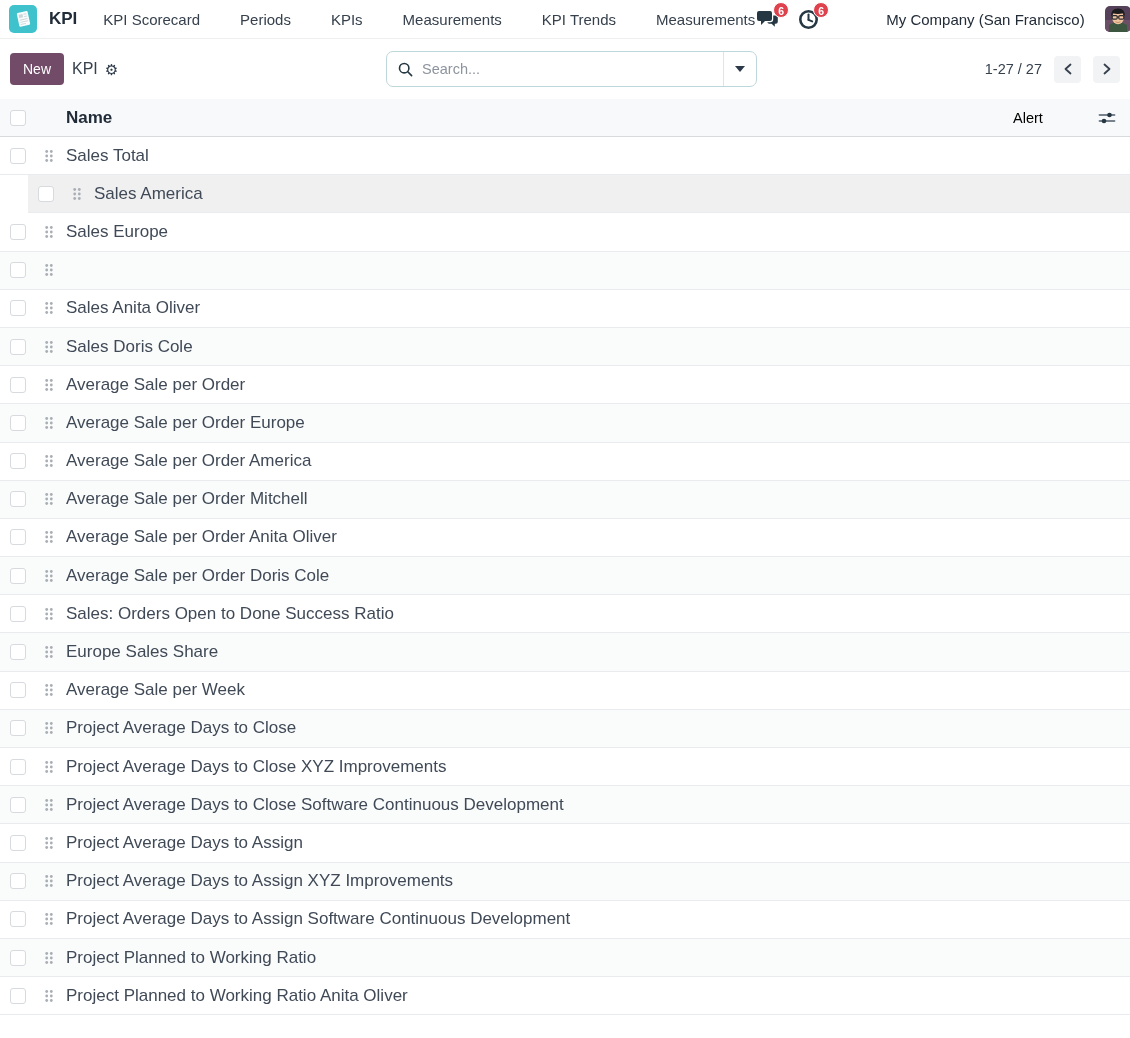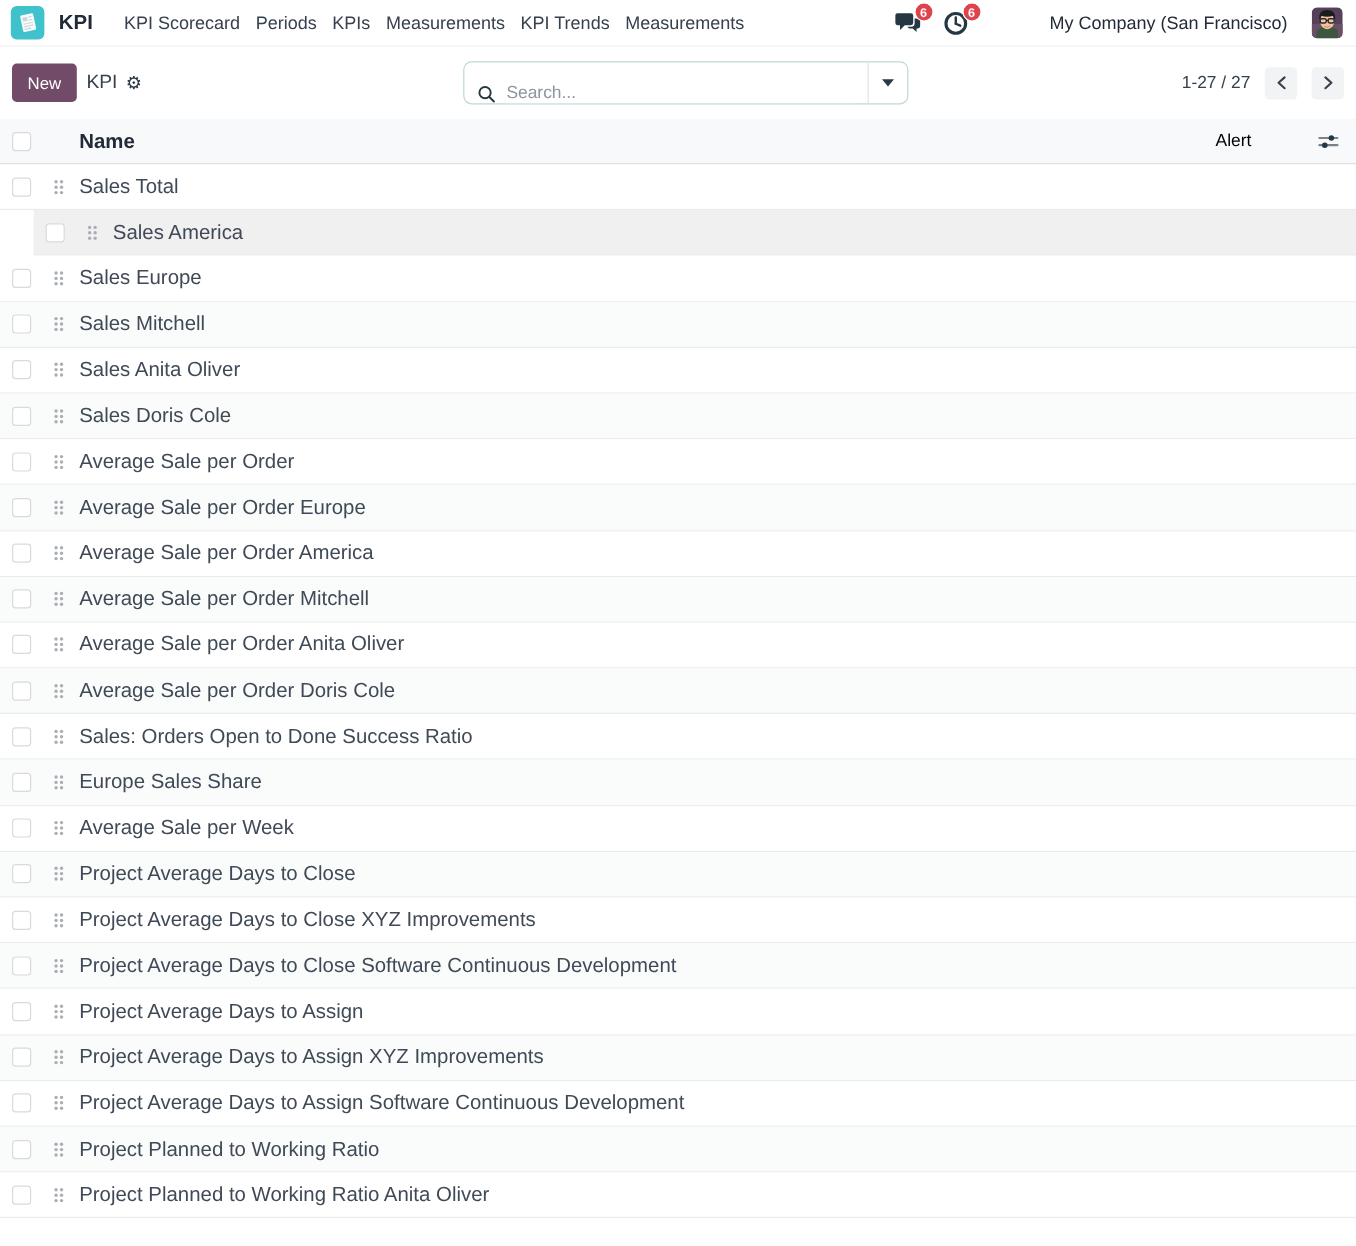--- a/index.html
+++ b/index.html
@@ -5,41 +5,41 @@
   * { box-sizing: border-box; margin: 0; padding: 0; }
   html,body { width:1130px; height:1038px; overflow:hidden; background:#fff;
     font-family:"Liberation Sans", sans-serif; color:#404a57; }
 
   
   .navbar { height:39px; display:flex; align-items:center; padding:0 9px;
     border-bottom:1px solid #efefef; background:#fff; }
   .app-icon { width:28px; height:28px; border-radius:5px; background:#3fc2cc;
     display:flex; align-items:center; justify-content:center; margin-right:12px; flex:0 0 auto; }
   .app-name { font-size:17px; font-weight:700; color:#222c38; margin-right:26px; }
-  .menu { display:flex; align-items:flex-end; gap:13px; }
+  .menu { display:flex; align-items:flex-end; gap:40px; }
   .menu span { font-size:15px; color:#36414d; cursor:pointer; white-space:nowrap; }
   .nav-right { margin-left:auto; display:flex; align-items:center; gap:14px; padding-right:2px; }
   .icon-btn { position:relative; width:26px; height:24px; display:flex;
     align-items:center; justify-content:center; cursor:pointer; }
   .badge { position:absolute; top:-5px; right:-8px; min-width:16px; height:16px;
     background:#e0424d; border-radius:50%; color:#fff; font-size:10.5px; font-weight:700;
     line-height:16px; text-align:center; border:1px solid #fff; }
   .company { font-size:15px; color:#222c38; margin:0 6px 0 8px; cursor:pointer; white-space:nowrap;padding-left:43px; }
   .avatar { width:26px; height:26px; border-radius:5px; overflow:hidden; cursor:pointer; flex:0 0 auto; }
 
   
   .control { height:60px; display:flex; align-items:center; padding:0 10px; position:relative; background:#fff; }
   .new-btn { background:#714B67; color:#fff; border:none; border-radius:4px;
     font-family:inherit; font-size:14px; font-weight:400; padding:8px 13px; cursor:pointer; }
   .breadcrumb { display:flex; align-items:center; gap:7px; margin-left:8px; }
   .breadcrumb-title { font-size:16px; color:#36414d; }
   .gear { font-size:15px; color:#2b3948; cursor:pointer; line-height:1; }
   .searchbox { position:absolute; left:386px; top:12px; width:371px; height:36px;
     border:1px solid #bed7da; border-radius:7px; display:flex; align-items:stretch; background:#fff; }
-  .search-main { flex:1; display:flex; align-items:flex-end; gap:9px; padding:0 11px; }
+  .search-main { flex:1; display:flex; align-items:center; gap:9px; padding:0 11px; }
   .search-input { border:none; outline:none; flex:1; font-family:inherit; font-size:14.5px; color:#404a57; }
   .search-input::placeholder { color:#8d949d; }
   .search-toggle { width:33px; border-left:1px solid #dfe5e7; display:flex;
     align-items:center; justify-content:center; cursor:pointer; }
   .caret-down { width:0; height:0; border-left:5px solid transparent;
     border-right:5px solid transparent; border-top:6px solid #2b3948; }
   .pager { margin-left:auto; display:flex; align-items:center; gap:12px;justify-content:center; }
   .pager-text { font-size:14.5px; color:#36414d; cursor:pointer; }
   .pager-btn { width:27px; height:27px; border-radius:4px; background:#f2f3f4; border:none;
     display:flex; align-items:center; justify-content:center; cursor:pointer; }
@@ -246,21 +246,20 @@
         <svg width="10" height="14" viewBox="0 0 10 14">
           <circle cx="2.7" cy="2.5" r="1.4" fill="#a9aeb5"></circle>
             <circle cx="7.3" cy="2.5" r="1.4" fill="#a9aeb5"></circle>
           <circle cx="2.7" cy="7" r="1.4" fill="#a9aeb5"></circle>
             <circle cx="7.3" cy="7" r="1.4" fill="#a9aeb5"></circle>
           <circle cx="2.7" cy="11.5" r="1.4" fill="#a9aeb5"></circle>
             <circle cx="7.3" cy="11.5" r="1.4" fill="#a9aeb5"></circle>
         </svg>
       </span>
     </div>
-    <div class="col-name">Sales Mitchell</div>
     <div class="col-alert"></div>
     <div class="col-gear"></div>
   </div>
 
   <div class="trow">
     <div class="col-check">
       <span class="cb"></span>
     </div>
     <div class="col-handle">
       <span class="drag-handle">

